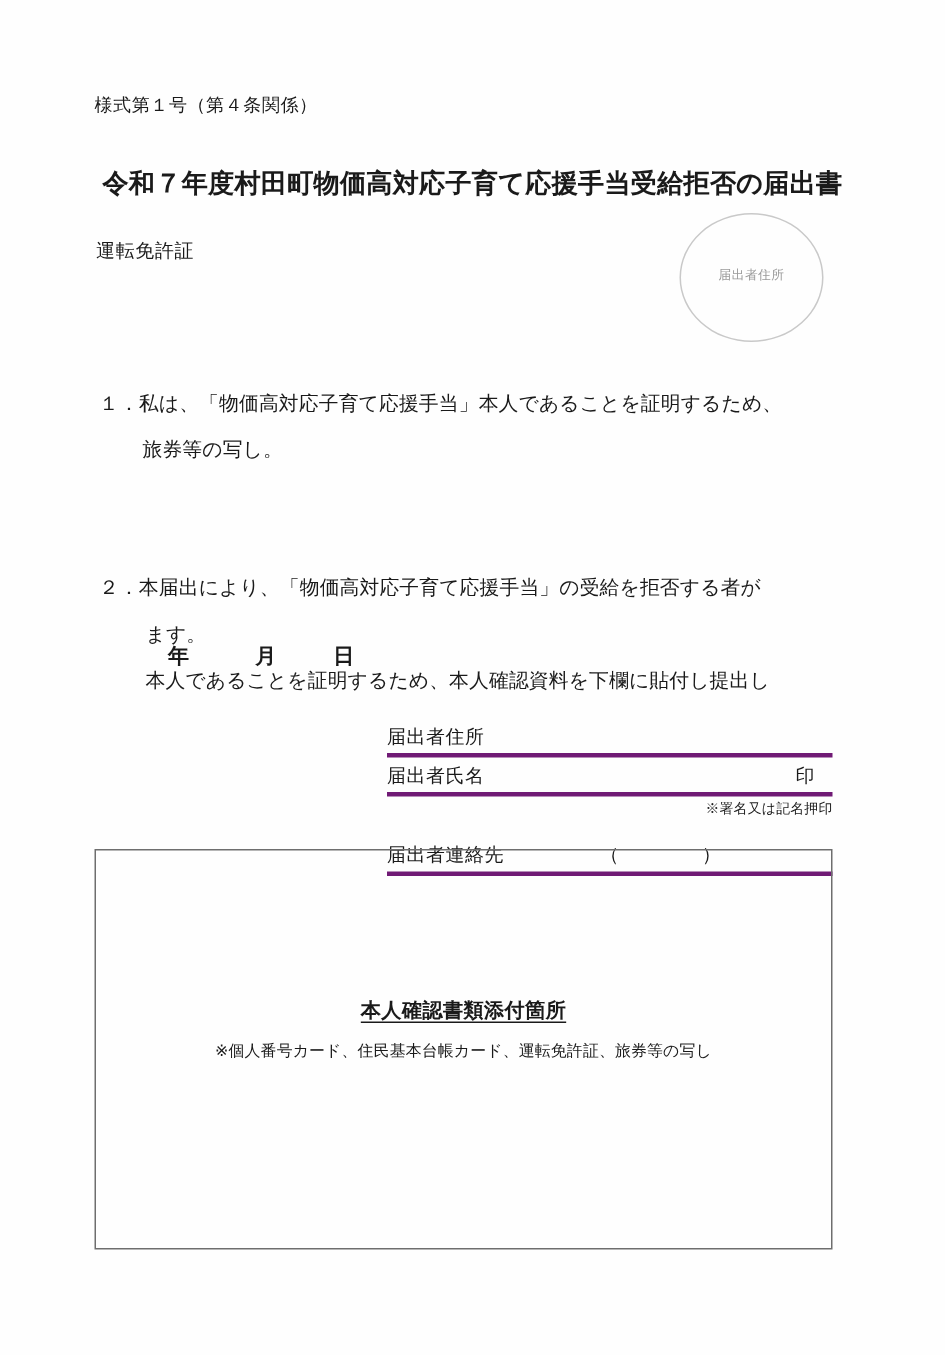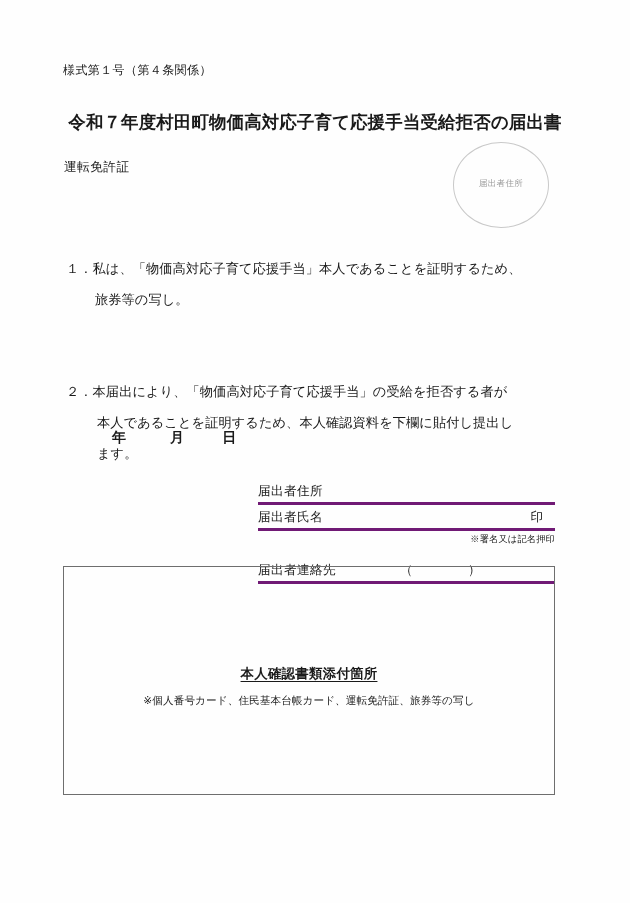--- a/index.html
+++ b/index.html
@@ -147,21 +147,21 @@
     bottom: 2px;
     font-size: 12.6px;
   }
 
   
   .attach-box {
     position: absolute;
     left: 63px;
     top: 566px;
     width: 492px;
-    height: 229px;
+    height: 267px;
     border: 1px solid #6e6e6e;
     box-sizing: border-box;
   }
   .attach-inner {
     position: absolute;
     left: 0;
     right: 0;
     top: 98px;
     text-align: center;
   }
@@ -197,22 +197,22 @@
     <span class="seal-circle-label">届出者住所</span>
   </div>
 
   <div class="clause clause-1">
     <div class="clause-line"><span>１．</span><span>私は、「物価高対応子育て応援手当」本人であることを証明するため、</span></div>
     <div class="clause-line clause-indent">旅券等の写し。</div>
   </div>
 
   <div class="clause clause-2">
     <div class="clause-line"><span>２．</span><span>本届出により、「物価高対応子育て応援手当」の受給を拒否する者が</span></div>
+    <div class="clause-line clause-indent">ます。</div>
     <div class="clause-line clause-indent">本人であることを証明するため、本人確認資料を下欄に貼付し提出し</div>
-    <div class="clause-line clause-indent">ます。</div>
   </div>
 
   <div class="date-line">
     <span>年</span><span class="gap-y"></span><span>月</span><span class="gap-m"></span><span>日</span>
   </div>
 
   <div class="sig-block">
 
     <div class="sig-row">
       <span class="sig-label">届出者住所</span>

